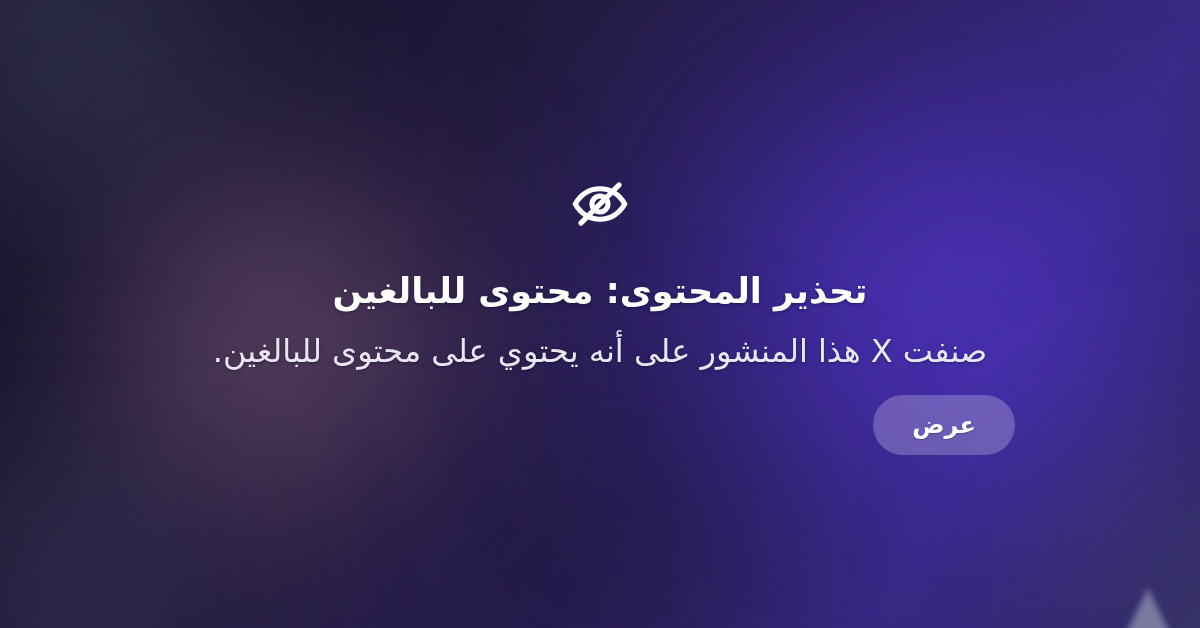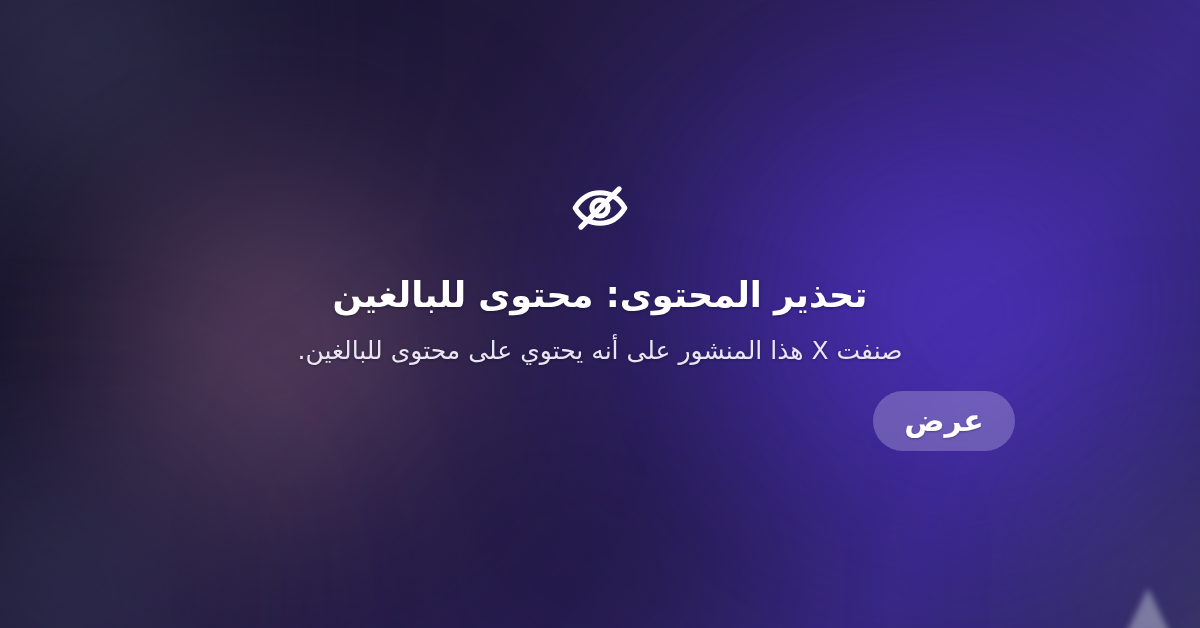--- a/index.html
+++ b/index.html
@@ -156,21 +156,21 @@
     font-weight:700;
     line-height:1.28;
     color:#ffffff;
     text-align:center;
     letter-spacing:0;
     margin-bottom:16px;
     text-shadow:0 1px 3px rgba(10,6,30,0.40);
   }
 
   .warning-body {
-    font-size:25px;
+    font-size:32px;
     font-weight:400;
     line-height:1.38;
     color:#e9e6f2;
     text-align:center;
     max-width:830px;
     margin-bottom:22px;
     text-shadow:0 1px 3px rgba(10,6,30,0.35);
   }
 
   .action-row {
@@ -185,21 +185,21 @@
     align-items:center;
     justify-content:center;
     min-width:142px;
     height:60px;
     padding:0 30px;
     border:none;
     border-radius:999px;
     background:rgba(171,160,216,0.42);
     color:#ffffff;
     font-family:inherit;
-    font-size:30px;
+    font-size:24px;
     font-weight:700;
     line-height:1;
     cursor:pointer;
     text-shadow:0 1px 2px rgba(10,6,30,0.30);
     backdrop-filter:blur(2px);
   }
 </style>
 </head>
 <body>
 

